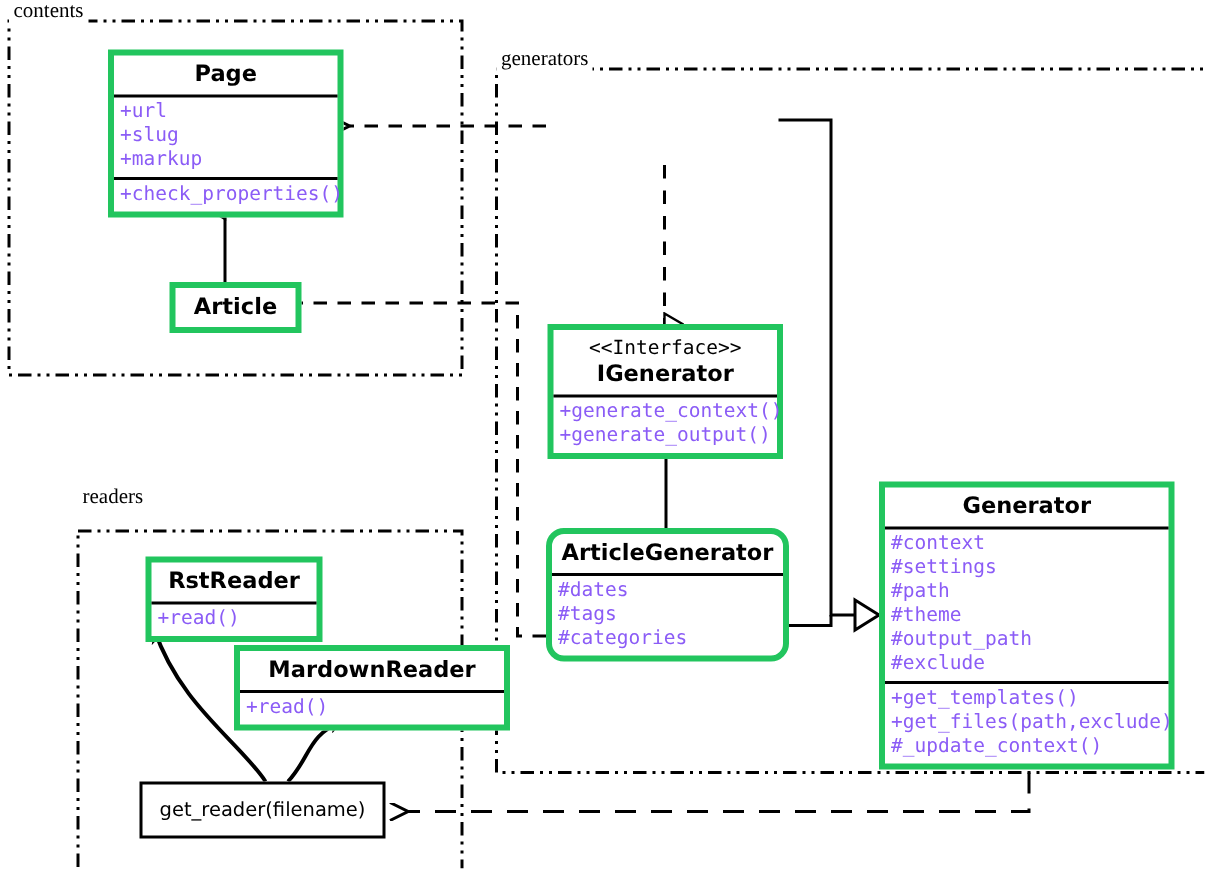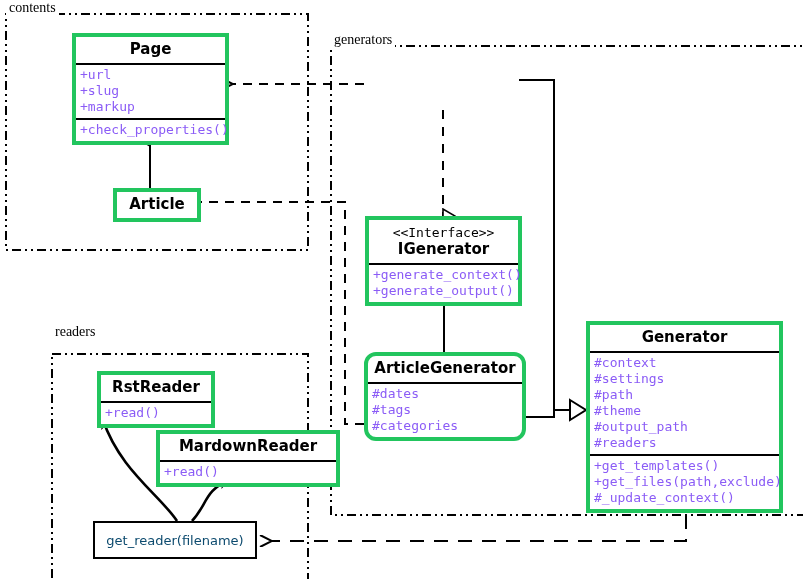--- a/index.html
+++ b/index.html
@@ -76,21 +76,21 @@
     border: 2px solid #000;
     background: #ffffff;
     z-index: 5;
     display: flex;
     align-items: center;
     justify-content: center;
   }
   .plain-box span {
     font-family: "DejaVu Sans", sans-serif;
     font-size: 13px;
-    color: #0c4a6e;
+    color: #000000;
     white-space: nowrap;
   }
 </style>
 </head>
 <body>
 
 <div id="canvas">
 
   <svg class="layer" viewBox="0 0 803 579">
     <defs>
@@ -174,21 +174,21 @@
   </div>
 
   <div class="cls" style="left:586px; top:321px; width:197px;">
     <div class="cls-name">Generator</div>
     <div class="sect">
       <div>#context</div>
       <div>#settings</div>
       <div>#path</div>
       <div>#theme</div>
       <div>#output_path</div>
-      <div>#readers</div>
+      <div>#exclude</div>
     </div>
     <div class="sect">
       <div>+get_templates()</div>
       <div>+get_files(path,exclude)</div>
       <div>#_update_context()</div>
     </div>
   </div>
 
   <div class="cls" style="left:75px; top:371px; width:118px;margin-left:22px;">
     <div class="cls-name">RstReader</div>

